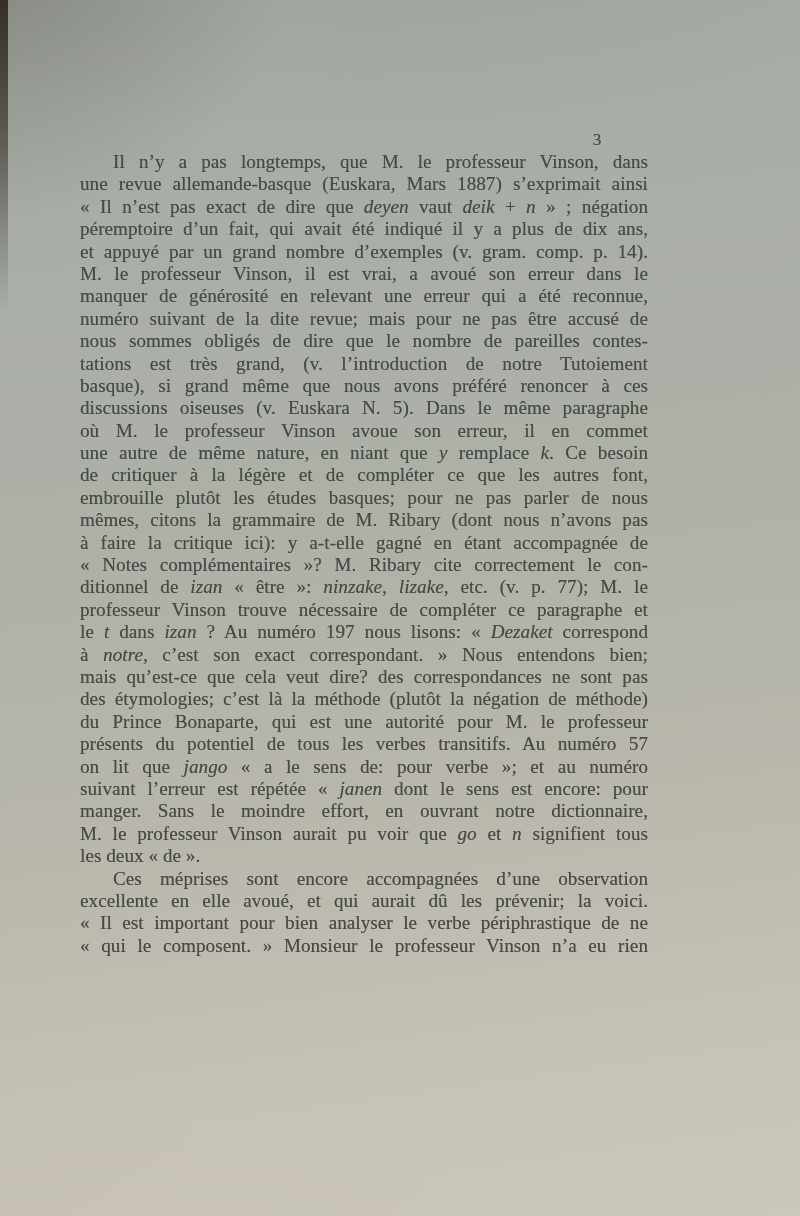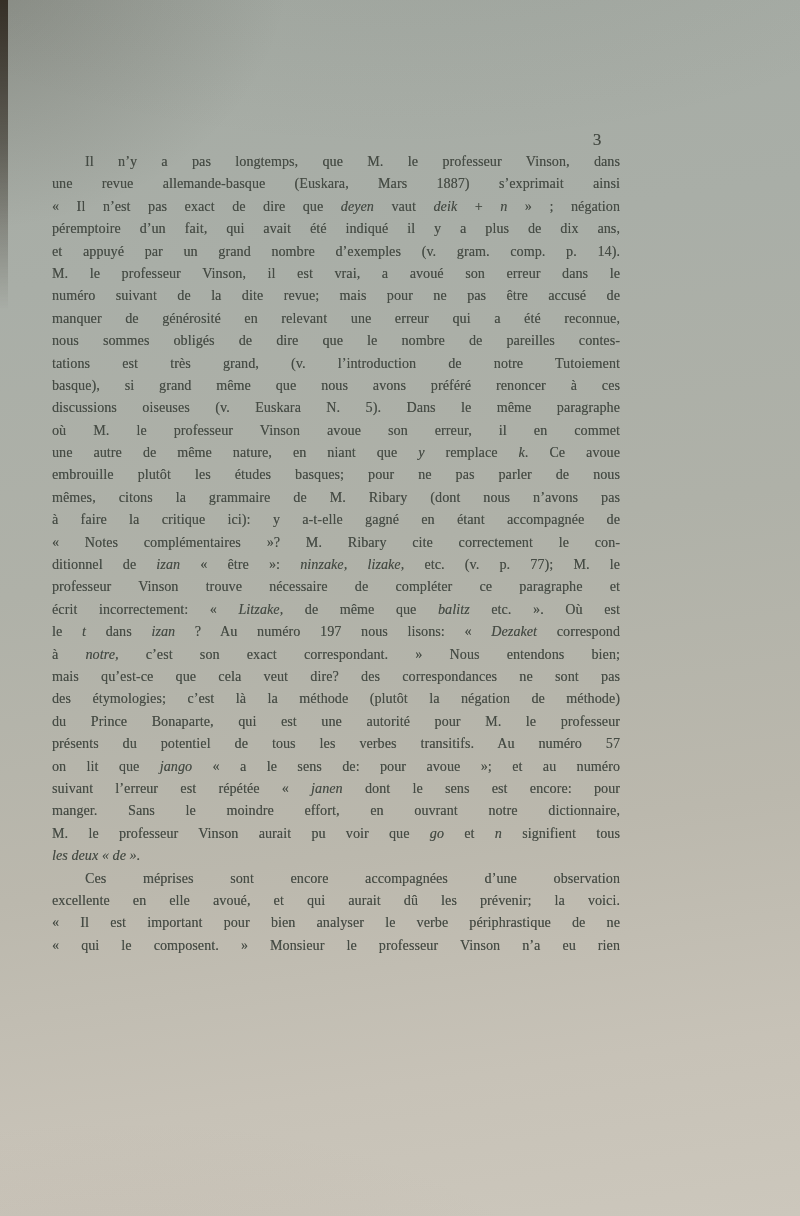--- a/index.html
+++ b/index.html
@@ -51,77 +51,77 @@
     top: 129px;
     width: 70px;
     text-align: center;
     font-size: 17px;
     line-height: 22px;
     color: var(--ink, #454b44);
     text-shadow: 0.2px 0.2px 0.6px rgba(62,68,60,0.55);
   }
   .text-block {
     position: absolute;
-    left: 52px;
+    left: 80px;
     top: 151px;
     width: 568px;
     color: var(--ink, #454b44);
-    font-size: 14px;
+    font-size: 19px;
   }
   .paragraph { margin: 0; }
   .line {
     height: 22.4px;
     line-height: 22.4px;
     text-align: justify;
     text-align-last: justify;
     text-shadow: 0.2px 0.2px 0.6px rgba(62,68,60,0.55);
     letter-spacing: 0.1px;
     overflow: hidden;
   }
   .line.indent { text-indent: 33px; }
-  .line.no-just { text-align-last: left; font-style: italic; }
+  .line.no-just { text-align-last: left; }
   .line em { }
 </style>
 </head>
 <body>
 
 <div class="page">
   <div class="vignette"></div>
   <div class="edge-shadow"></div>
   <div class="page-number">3</div>
   <div class="text-block">
       <div class="paragraph">
         <div class="line indent"><span>Il n’y a pas longtemps, que M. le professeur Vinson, dans</span></div>
         <div class="line"><span>une revue allemande-basque (Euskara, Mars 1887) s’exprimait ainsi</span></div>
         <div class="line"><span>« Il n’est pas exact de dire que </span><em>deyen</em><span> vaut </span><em>deik</em><span> + </span><em>n</em><span> » ; négation</span></div>
         <div class="line"><span>péremptoire d’un fait, qui avait été indiqué il y a plus de dix ans,</span></div>
         <div class="line"><span>et appuyé par un grand nombre d’exemples (v. gram. comp. p. 14).</span></div>
         <div class="line"><span>M. le professeur Vinson, il est vrai, a avoué son erreur dans le</span></div>
+        <div class="line"><span>manquer de générosité en relevant une erreur qui a été reconnue,</span></div>
         <div class="line"><span>numéro suivant de la dite revue; mais pour ne pas être accusé de</span></div>
-        <div class="line"><span>manquer de générosité en relevant une erreur qui a été reconnue,</span></div>
         <div class="line"><span>nous sommes obligés de dire que le nombre de pareilles contes-</span></div>
         <div class="line"><span>tations est très grand, (v. l’introduction de notre Tutoiement</span></div>
         <div class="line"><span>basque), si grand même que nous avons préféré renoncer à ces</span></div>
         <div class="line"><span>discussions oiseuses (v. Euskara N. 5). Dans le même paragraphe</span></div>
         <div class="line"><span>où M. le professeur Vinson avoue son erreur, il en commet</span></div>
-        <div class="line"><span>une autre de même nature, en niant que </span><em>y</em><span> remplace </span><em>k</em><span>. Ce avoue</span></div>
+        <div class="line"><span>une autre de même nature, en niant que </span><em>y</em><span> remplace </span><em>k</em><span>. Ce besoin</span></div>
+        <div class="line"><span>de critiquer à la légère et de compléter ce que les autres font,</span></div>
         <div class="line"><span>embrouille plutôt les études basques; pour ne pas parler de nous</span></div>
         <div class="line"><span>mêmes, citons la grammaire de M. Ribary (dont nous n’avons pas</span></div>
         <div class="line"><span>à faire la critique ici): y a-t-elle gagné en étant accompagnée de</span></div>
         <div class="line"><span>« Notes complémentaires »? M. Ribary cite correctement le con-</span></div>
         <div class="line"><span>ditionnel de </span><em>izan</em><span> « être »: </span><em>ninzake, lizake,</em><span> etc. (v. p. 77); M. le</span></div>
         <div class="line"><span>professeur Vinson trouve nécessaire de compléter ce paragraphe et</span></div>
-        <div class="line"><span>écrit incorrectement: « </span><em>Litzake,</em><span> de même que </span><em>balitz</em><span> etc. ». Où est</span></div>
         <div class="line"><span>le </span><em>t</em><span> dans </span><em>izan</em><span> ? Au numéro 197 nous lisons: « </span><em>Dezaket</em><span> correspond</span></div>
         <div class="line"><span>à </span><em>notre,</em><span> c’est son exact correspondant. » Nous entendons bien;</span></div>
         <div class="line"><span>mais qu’est-ce que cela veut dire? des correspondances ne sont pas</span></div>
         <div class="line"><span>des étymologies; c’est là la méthode (plutôt la négation de méthode)</span></div>
         <div class="line"><span>du Prince Bonaparte, qui est une autorité pour M. le professeur</span></div>
         <div class="line"><span>présents du potentiel de tous les verbes transitifs. Au numéro 57</span></div>
-        <div class="line"><span>on lit que </span><em>jango</em><span> « a le sens de: pour avoue »; et au numéro</span></div>
+        <div class="line"><span>on lit que </span><em>jango</em><span> « a le sens de: pour verbe »; et au numéro</span></div>
         <div class="line"><span>suivant l’erreur est répétée « </span><em>janen</em><span> dont le sens est encore: pour</span></div>
         <div class="line"><span>manger. Sans le moindre effort, en ouvrant notre dictionnaire,</span></div>
         <div class="line"><span>M. le professeur Vinson aurait pu voir que </span><em>go</em><span> et </span><em>n</em><span> signifient tous</span></div>
         <div class="line no-just"><span>les deux « de ».</span></div>
       </div>
       <div class="paragraph">
         <div class="line indent"><span>Ces méprises sont encore accompagnées d’une observation</span></div>
         <div class="line"><span>excellente en elle avoué, et qui aurait dû les prévenir; la voici.</span></div>
         <div class="line"><span>« Il est important pour bien analyser le verbe périphrastique de ne</span></div>
         <div class="line"><span>« qui le composent. » Monsieur le professeur Vinson n’a eu rien</span></div>

